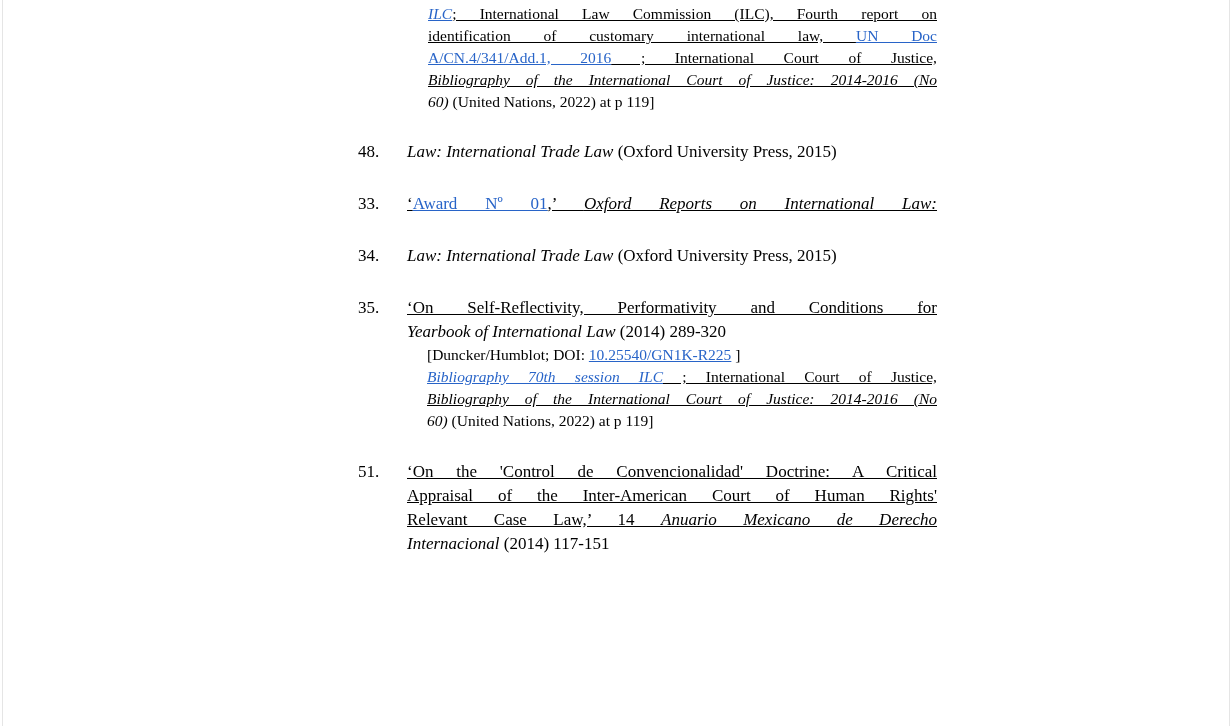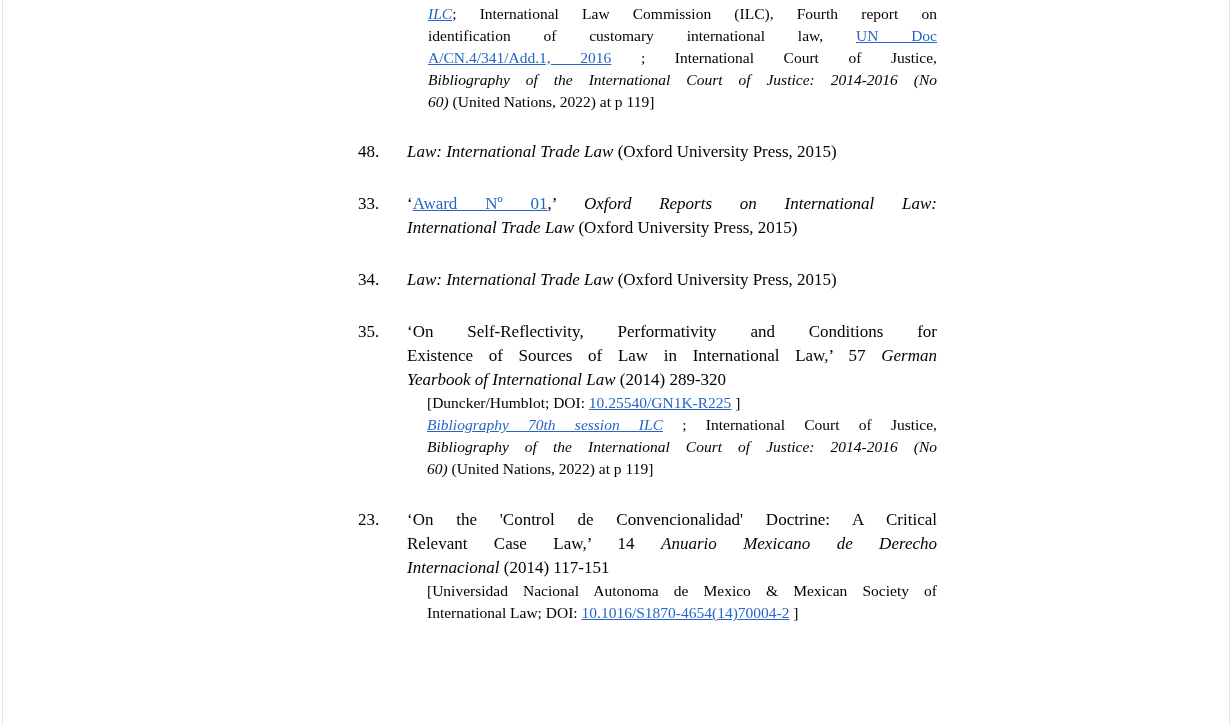--- a/index.html
+++ b/index.html
@@ -20,21 +20,21 @@
   
   .cont { margin-left: 70px; width: 509px; margin-bottom: 27px; }
 
   .entry { display: flex; margin-bottom: 28px; font-size: 17px; line-height: 24px; }
   .num   { width: 49px; flex: 0 0 49px; }
   .ebody { flex: 1; min-width: 0; }
 
   .annot { font-size: 15.5px; line-height: 22px; }
   .ebody .annot { padding-left: 20px; }
 
-  .line.just { text-align: justify; text-align-last: justify; text-justify: inter-word; }
+  .line.just { text-align: justify; text-align-last: justify; text-justify: inter-word; text-decoration: underline; }
   .line.last { text-align: right; text-align-last: left; }
 
   .it  { font-style: italic; }
   .lnk { color: var(--link-color, #2864c8); text-decoration: underline; cursor: pointer; }
 </style>
 </head>
 <body style="background: rgb(255, 255, 255); color: rgb(0, 0, 0);">
 
 <div class="edge left" style="background: rgb(229, 229, 229);"></div>
 <div class="edge right" style="background: rgb(229, 229, 229);"></div>
@@ -51,49 +51,44 @@
       <div class="entry">
         <div class="num">48.</div>
         <div class="ebody">
           <div class="line last"><span class="it">Law: International Trade Law</span><span class="pl"> (Oxford University Press, 2015)</span></div>
         </div>
       </div>
       <div class="entry">
         <div class="num">33.</div>
         <div class="ebody">
           <div class="line just"><span class="pl">‘</span><span class="lnk">Award Nº 01</span><span class="pl">,’ </span><span class="it">Oxford Reports on International Law:</span></div>
-          <div class="line last"><span class="it">International Trade Law</span><span class="pl"> (Oxford University Press, 2015)</span></div>
         </div>
       </div>
       <div class="entry">
         <div class="num">34.</div>
         <div class="ebody">
           <div class="line last"><span class="it">Law: International Trade Law</span><span class="pl"> (Oxford University Press, 2015)</span></div>
         </div>
       </div>
       <div class="entry">
         <div class="num">35.</div>
         <div class="ebody">
           <div class="line just"><span class="pl">‘On Self-Reflectivity, Performativity and Conditions for</span></div>
-          <div class="line just"><span class="pl">Existence of Sources of Law in International Law,’ 57 </span><span class="it">German</span></div>
           <div class="line last"><span class="it">Yearbook of International Law</span><span class="pl"> (2014) 289-320</span></div>
           <div class="annot">
             <div class="line last"><span class="pl">[Duncker/Humblot; DOI: </span><span class="lnk">10.25540/GN1K-R225</span><span class="pl"> ]</span></div>
             <div class="line just"><span class="lnk it">Bibliography 70th session ILC</span><span class="pl"> ; International Court of Justice,</span></div>
             <div class="line just"><span class="it">Bibliography of the International Court of Justice: 2014-2016 (No</span></div>
             <div class="line last"><span class="it">60)</span><span class="pl"> (United Nations, 2022) at p 119]</span></div>
           </div>
         </div>
       </div>
       <div class="entry">
-        <div class="num">23.</div>
+        <div class="num">51.</div>
         <div class="ebody">
           <div class="line just"><span class="pl">‘On the 'Control de Convencionalidad' Doctrine: A Critical</span></div>
+          <div class="line just"><span class="pl">Appraisal of the Inter-American Court of Human Rights'</span></div>
           <div class="line just"><span class="pl">Relevant Case Law,’ 14 </span><span class="it">Anuario Mexicano de Derecho</span></div>
           <div class="line last"><span class="it">Internacional</span><span class="pl"> (2014) 117-151</span></div>
-          <div class="annot">
-            <div class="line just"><span class="pl">[Universidad Nacional Autonoma de Mexico &amp; Mexican Society of</span></div>
-            <div class="line last"><span class="pl">International Law; DOI: </span><span class="lnk">10.1016/S1870-4654(14)70004-2</span><span class="pl"> ]</span></div>
-          </div>
         </div>
       </div>
     </div>
 </div>
 
 </body></html>

